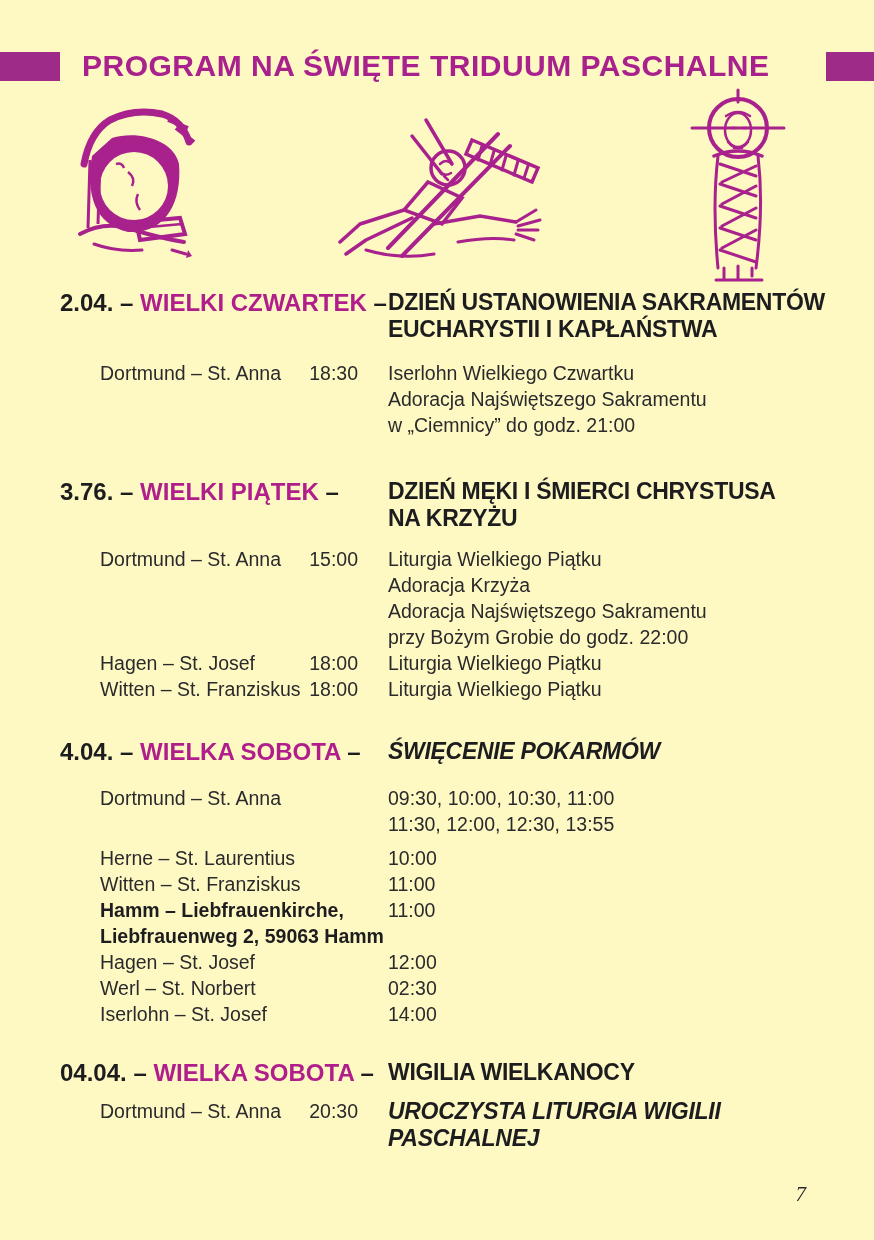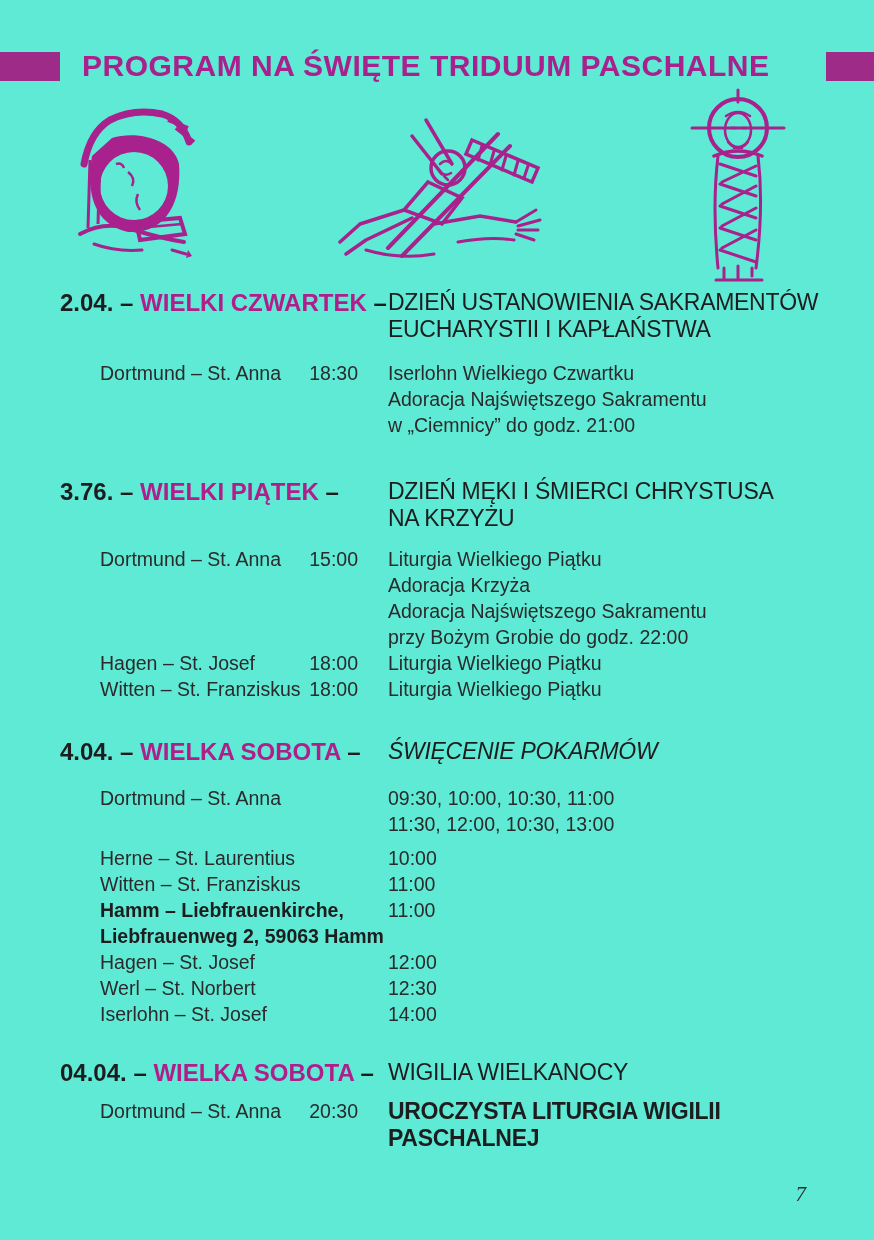--- a/index.html
+++ b/index.html
@@ -1,18 +1,18 @@
 <!DOCTYPE html>
 <html><head>
 <meta charset="utf-8">
 <style>
   * { margin:0; padding:0; box-sizing:border-box; }
   html,body { background:#ffffff; }
   .page {
-    position:relative; width:874px; height:1240px; background:#5eead4;
+    position:relative; width:874px; height:1240px; background:#fef9c3;
     font-family:"Liberation Sans", sans-serif; color:#212124; overflow:hidden;
   }
 
   
   .title-row { position:absolute; top:50px; left:0; width:874px; height:32px; }
   .title-block { position:absolute; top:2px; height:29px; background:#9e2b88; }
   .title-block.left  { left:0;  width:60px; }
   .title-block.right { right:0; width:48px; }
   .page-title {
     position:absolute; left:82px; top:-1px; width:720px;
@@ -26,31 +26,31 @@
   .illo-tomb   { left:76px;  top:102px; width:120px; height:164px; }
   .illo-cross  { left:330px; top:106px; width:222px; height:158px; }
   .illo-christ { left:676px; top:86px;  width:126px; height:196px; }
 
   
   .content { position:absolute; left:60px; top:289px; width:776px; }
 
   .sec-head { display:grid; grid-template-columns:328px 1fr; }
   .sec-left { font-size:24px; line-height:27px; font-weight:700; color:#1d1d1f; white-space:nowrap; }
   .sec-left .day { color:#b01e8c; }
-  .sec-desc { font-size:23px; line-height:27px; font-weight:400; letter-spacing:-0.3px; color:#1d1d1f; }
+  .sec-desc { font-size:23px; line-height:27px; font-weight:700; letter-spacing:-0.3px; color:#1d1d1f; }
   .sec-desc.italic { font-style:italic; }
 
   .rows { margin-top:17px; }
   .row { display:grid; grid-template-columns:240px 58px 1fr; }
   .loc  { font-size:19.5px; line-height:26px; color:#2a2a2c;margin-left:40px; }
   .loc div { white-space:nowrap; }
   .loc.bold { font-weight:700; color:#1d1d1f; }
   .time { font-size:19.5px; line-height:26px; text-align:right; color:#2a2a2c; white-space:nowrap; }
   .det  { margin-left:30px; font-size:19.5px; line-height:26px; color:#2a2a2c; }
-  .det.strong div { font-size:23px; line-height:27px; font-weight:700; letter-spacing:-0.3px; color:#1d1d1f; }
+  .det.strong div { font-size:23px; line-height:27px; font-weight:700; letter-spacing:-0.3px; color:#1d1d1f;font-style:italic; }
 
   .sec-1 .rows { margin-bottom:40px; }
   .sec-2 .sec-head { margin-bottom:14px; }
   .sec-2 .rows { margin-top:0; margin-bottom:36px; }
   .sec-3 .sec-head { margin-bottom:20px; }
   .sec-3 .rows { margin-top:0; margin-bottom:32px; }
   .sec-3 .row-gap-after { margin-bottom:8px; }
   .sec-4 .sec-head { margin-bottom:12px; }
   .sec-4 .rows { margin-top:0; }
 
@@ -210,21 +210,21 @@
         </div>
       </div>
       <div class="rows">
         <div class="row row-gap-after">
           <div class="loc">
               <div>Dortmund – St. Anna</div>
             </div>
           <div class="time"></div>
           <div class="det">
             <div>09:30, 10:00, 10:30, 11:00</div>
-            <div>11:30, 12:00, 10:30, 13:00</div>
+            <div>11:30, 12:00, 12:30, 13:55</div>
           </div>
         </div>
         <div class="row">
           <div class="loc">
               <div>Herne – St. Laurentius</div>
             </div>
           <div class="time"></div>
           <div class="det">
               <div>10:00</div>
             </div>
@@ -256,21 +256,21 @@
           <div class="det">
               <div>12:00</div>
             </div>
         </div>
         <div class="row">
           <div class="loc">
               <div>Werl – St. Norbert</div>
             </div>
           <div class="time"></div>
           <div class="det">
-              <div>12:30</div>
+              <div>02:30</div>
             </div>
         </div>
         <div class="row">
           <div class="loc">
               <div>Iserlohn – St. Josef</div>
             </div>
           <div class="time"></div>
           <div class="det">
               <div>14:00</div>
             </div>

